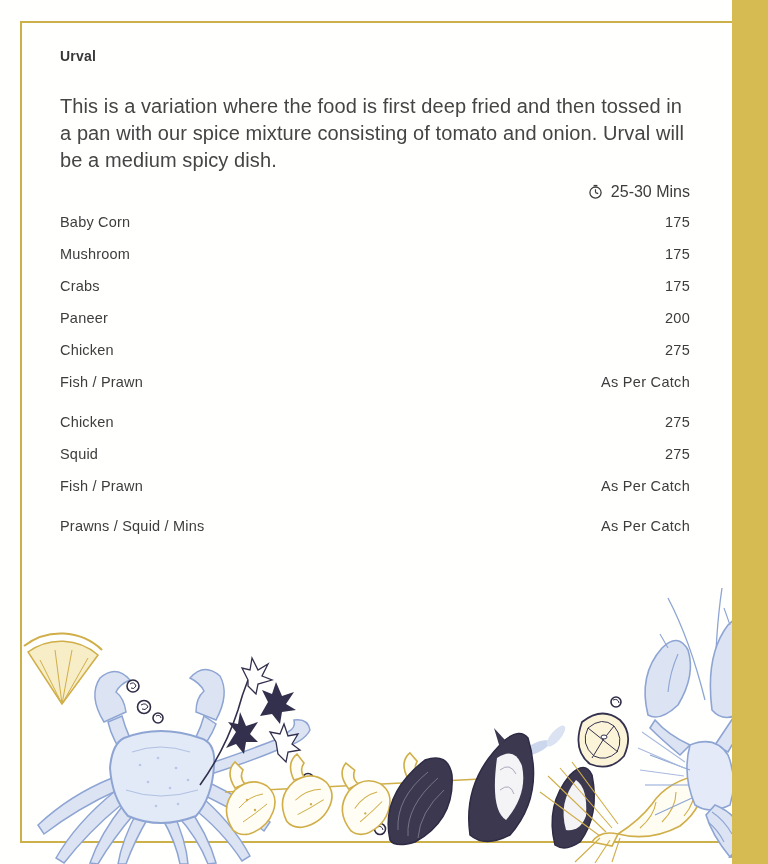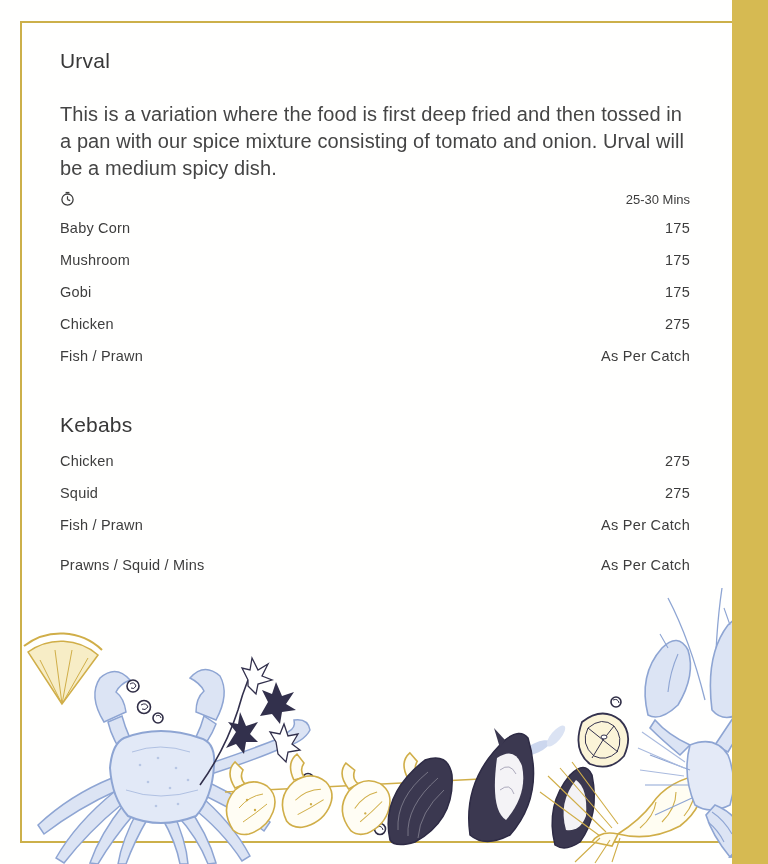--- a/index.html
+++ b/index.html
@@ -10,29 +10,29 @@
     color:#3d3d3d;
   }
   .gold-band{position:absolute;top:0;right:0;width:36px;height:864px;background:#d6ba52;z-index:3;}
   .border-frame{
     position:absolute;left:20px;top:21px;width:712px;height:822px;
     border:2px solid #ccb04a;border-right:none;box-sizing:border-box;z-index:1;
   }
   .illustrations{position:absolute;left:0;top:580px;width:768px;height:284px;z-index:2;}
   .content{position:absolute;left:60px;top:48px;width:630px;z-index:4;}
   .section-title{
-    font-size:21px;font-weight:400;color:#383838;margin:0;line-height:1.2;
+    font-size:14px;font-weight:700;color:#383838;margin:0;line-height:1.2;
     letter-spacing:.2px;
   }
   .description{
     margin:28px 0 0 0;font-size:20px;line-height:27px;color:#454545;letter-spacing:.1px;
   }
   .time-row{
-    margin-top:9px;display:flex;justify-content:space-between;align-items:center;gap:8px;
-    font-size:13px;color:#3d3d3d;
+    margin-top:9px;display:flex;justify-content:flex-end;align-items:center;gap:8px;
+    font-size:16px;color:#3d3d3d;
   }
   .clock{display:block;}
   .menu-list{margin-top:5px;}
   .menu-list.tight{margin-top:8px;}
   .menu-row{
     height:32px;display:flex;align-items:center;justify-content:space-between;
     font-size:14.5px;color:#3d3d3d;
   }
   .item-name{letter-spacing:.2px;text-align:right;}
   .item-price{letter-spacing:.3px;}
@@ -65,34 +65,37 @@
     <div class="menu-list">
       <div class="menu-row">
         <span class="item-name">Baby Corn</span>
         <span class="item-price">175</span>
       </div>
       <div class="menu-row">
         <span class="item-name">Mushroom</span>
         <span class="item-price">175</span>
       </div>
       <div class="menu-row">
-        <span class="item-name">Gobi</span>
+        <span class="item-name">Crabs</span>
         <span class="item-price">175</span>
+      </div>
+      <div class="menu-row">
+        <span class="item-name">Paneer</span>
+        <span class="item-price">200</span>
       </div>
       <div class="menu-row">
         <span class="item-name">Chicken</span>
         <span class="item-price">275</span>
       </div>
       <div class="menu-row">
         <span class="item-name">Fish / Prawn</span>
         <span class="item-price">As Per Catch</span>
       </div>
     </div>
 
-    <h1 class="section-title heading-kebabs">Kebabs</h1>
 
     <div class="menu-list tight">
       <div class="menu-row">
         <span class="item-name">Chicken</span>
         <span class="item-price">275</span>
       </div>
       <div class="menu-row">
         <span class="item-name">Squid</span>
         <span class="item-price">275</span>
       </div>

